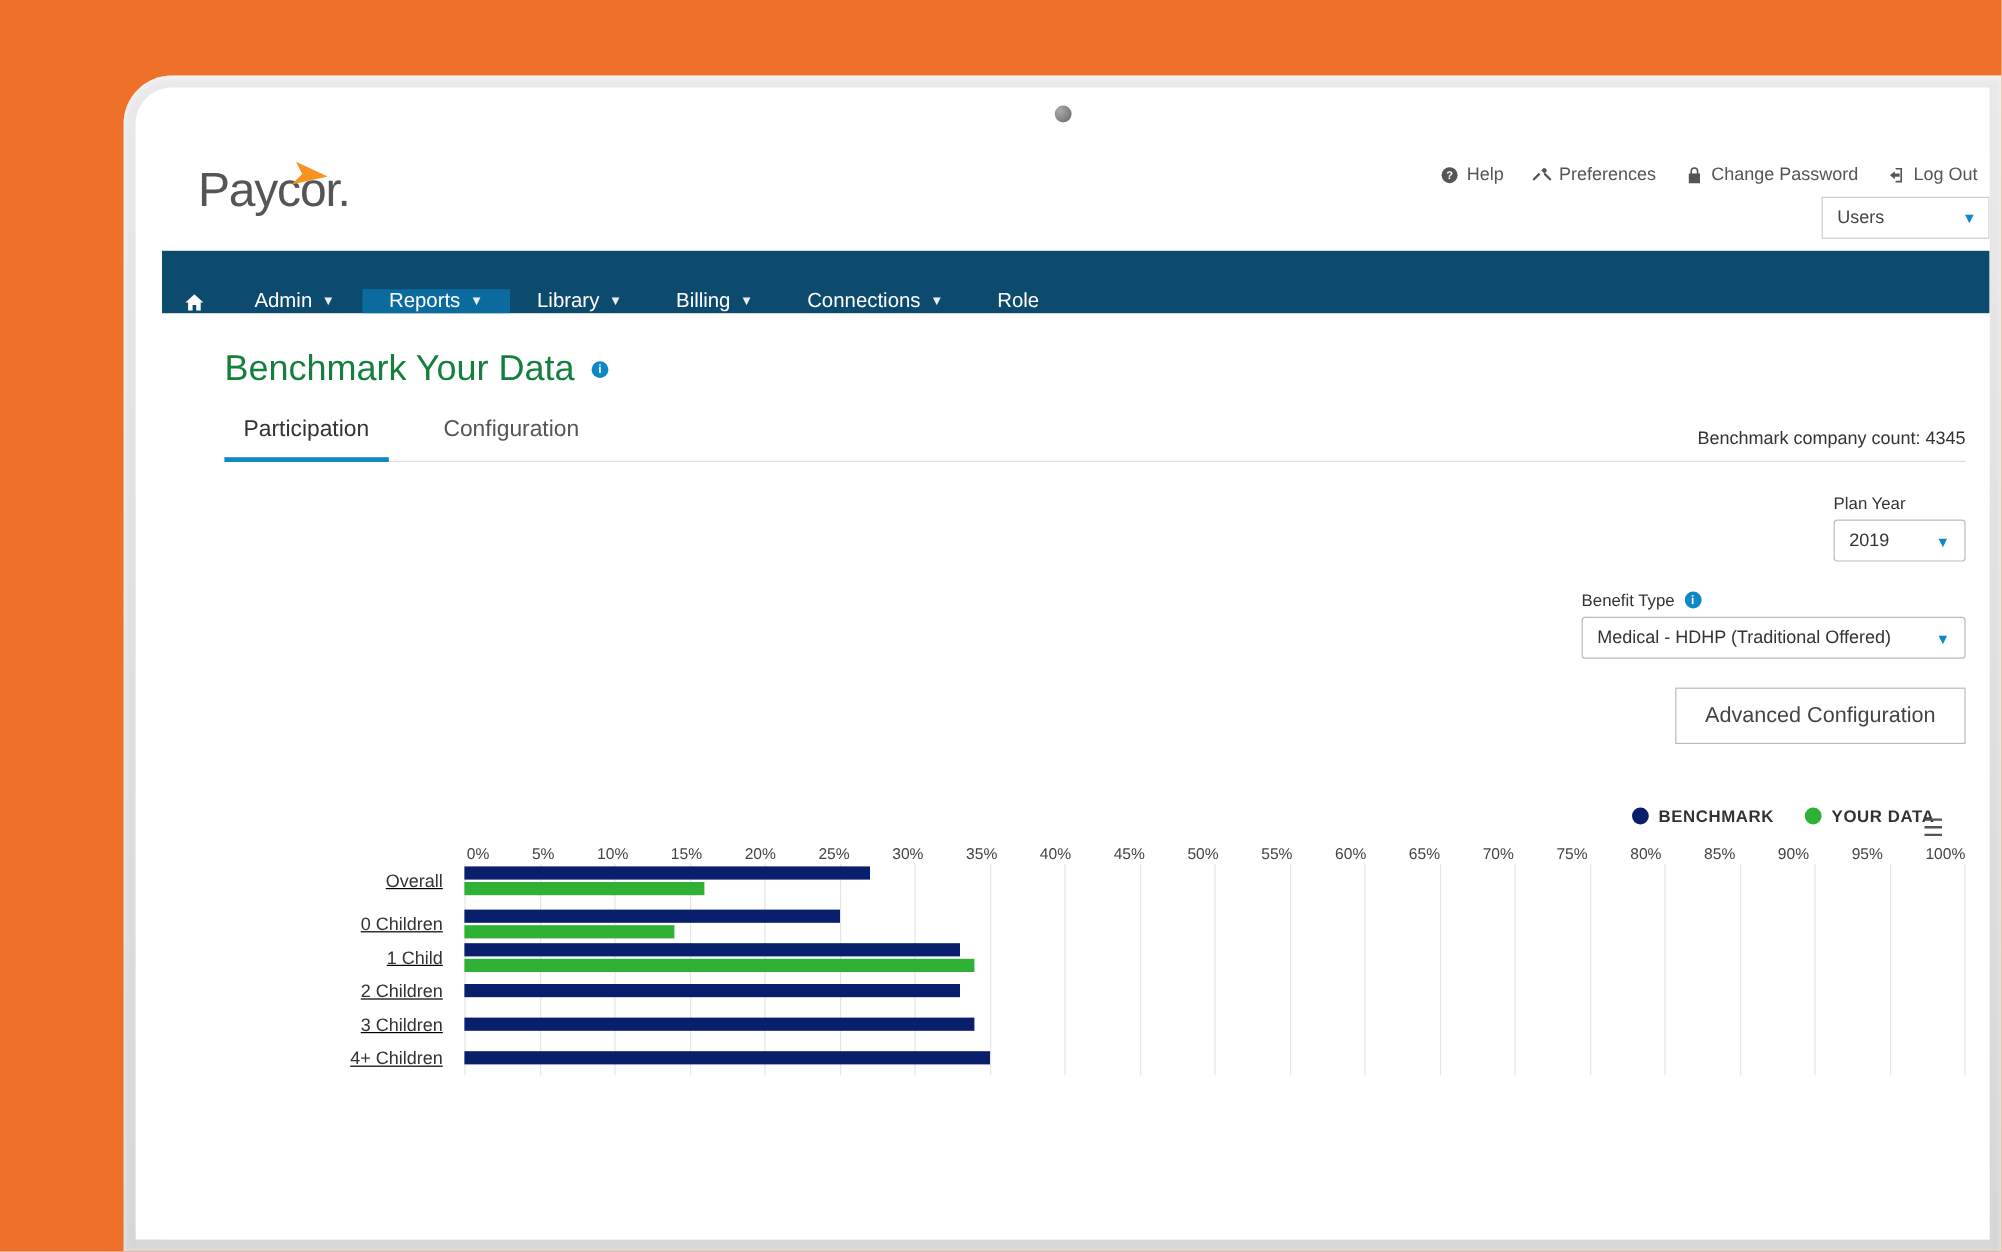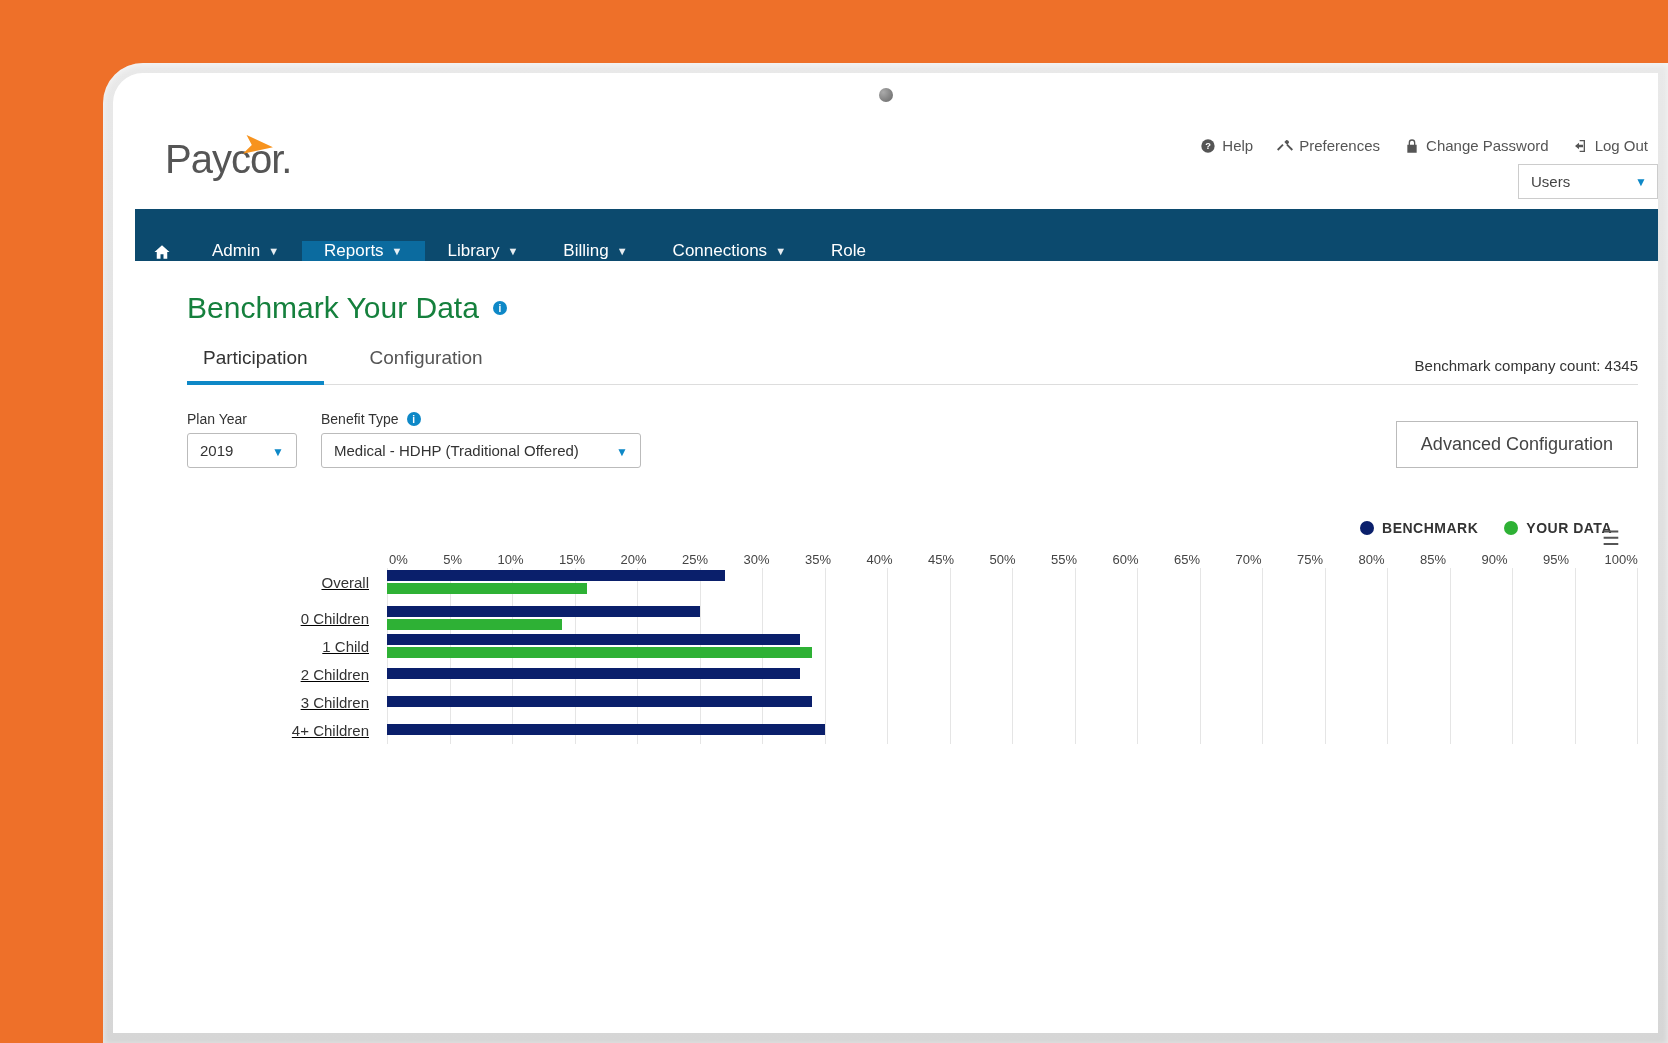--- a/index.html
+++ b/index.html
@@ -73,21 +73,21 @@
   .page-title-row{ display:flex; align-items:center; gap:14px;}
   .page-title{ font-size:30px; color:#15803d; font-weight:400;}
   .info-dot{ width:14px;height:14px;border-radius:50%;background:#0e88c7;color:#fff;font-size:10px;display:flex;align-items:center;justify-content:center;font-weight:bold;}
 
   .tabs-row{ display:flex; justify-content:space-between; align-items:flex-end; border-bottom:1px solid #ddd; margin-top:22px;}
   .tabs{ display:flex; gap:30px;}
   .tab{ font-size:19px; color:#555; padding:0 16px 12px; cursor:pointer;}
   .tab.active{ color:#333; border-bottom:4px solid #0e88c7; margin-bottom:-1px;}
   .bench-count{ font-size:15px; color:#333; padding-bottom:10px;}
 
-  .filters-row{ display:flex; align-items:flex-end; gap:24px; margin-top:26px;}
+  .filters-row{ display:flex; align-items:flex-end; gap:24px; margin-top:26px;flex-direction:column;}
   .filter label{ font-size:14px; color:#333; display:flex; align-items:center; gap:8px; margin-bottom:6px;}
   .sel{ border:1px solid #bbb; border-radius:3px; padding:8px 38px 8px 12px; font-size:15px; color:#333; position:relative; background:#fff; cursor:pointer;}
   .sel .chev{ position:absolute; right:12px; top:11px; color:#0e88c7; font-size:12px;}
   .adv-btn{ margin-left:auto; border:1px solid #bbb; background:#fff; padding:12px 24px; font-size:18px; color:#444; cursor:pointer;}
 
   .chart-area{ margin-top:40px; position:relative;}
   .chart-title{ text-align:center; font-size:21px; color:#333; font-weight:500; letter-spacing:.3px;}
   .chart-menu{ position:absolute; right:18px; top:6px; font-size:20px; color:#555; cursor:pointer;}
   .legend{ display:flex; justify-content:flex-end; gap:26px; margin-top:52px; padding-right:26px; font-size:14px; font-weight:700; letter-spacing:.5px;}
   .legend-item{ display:flex; align-items:center; gap:8px; color:#333;}

